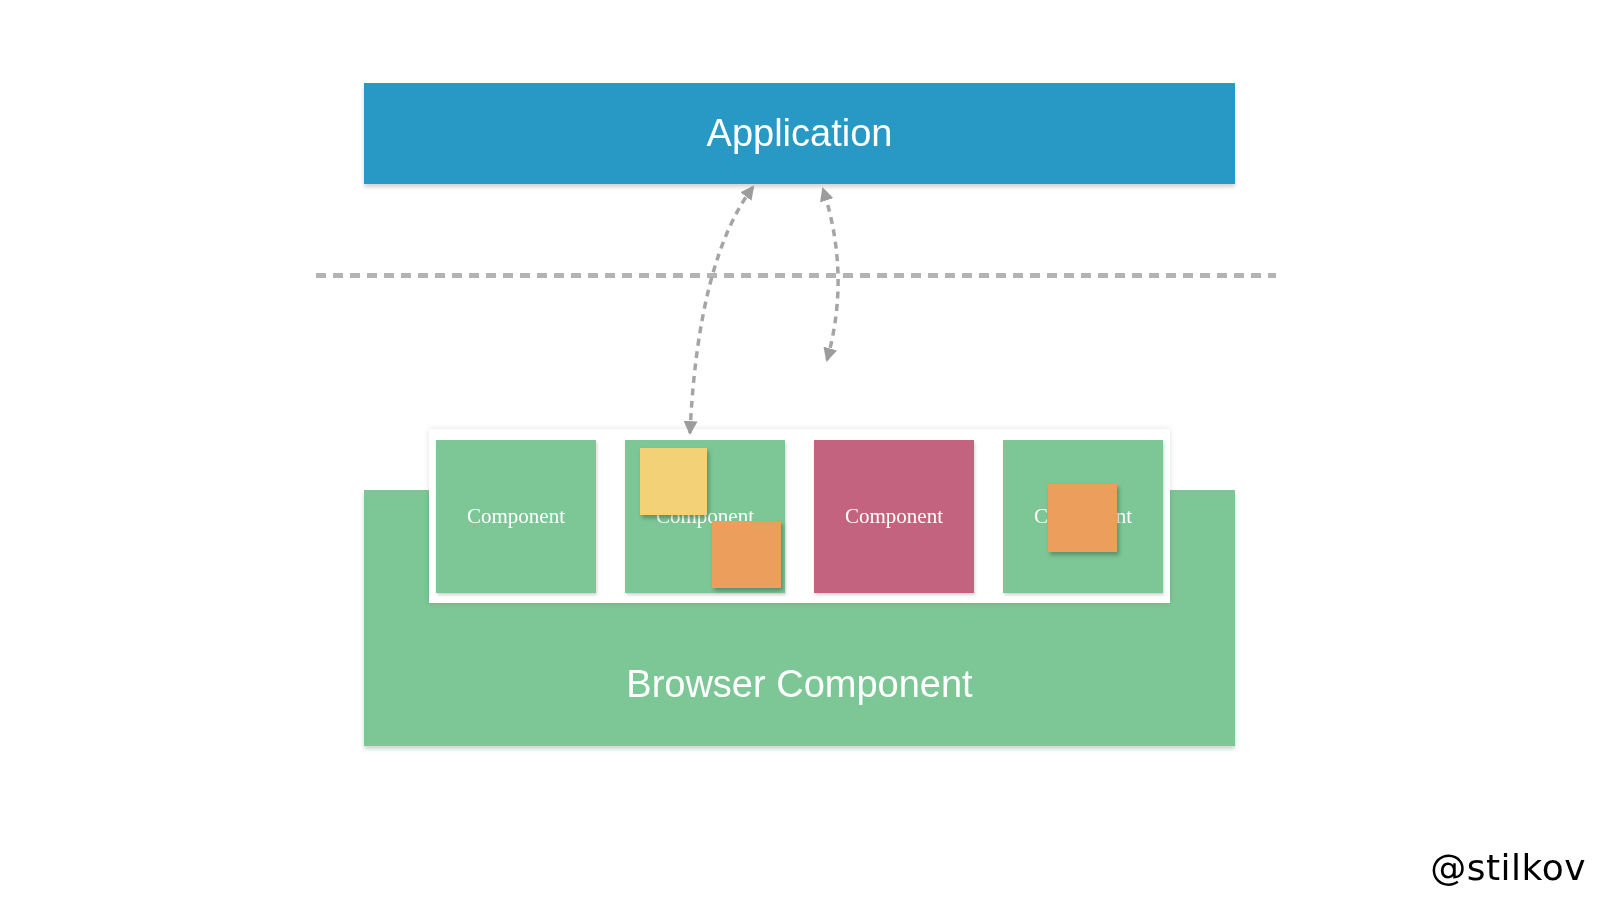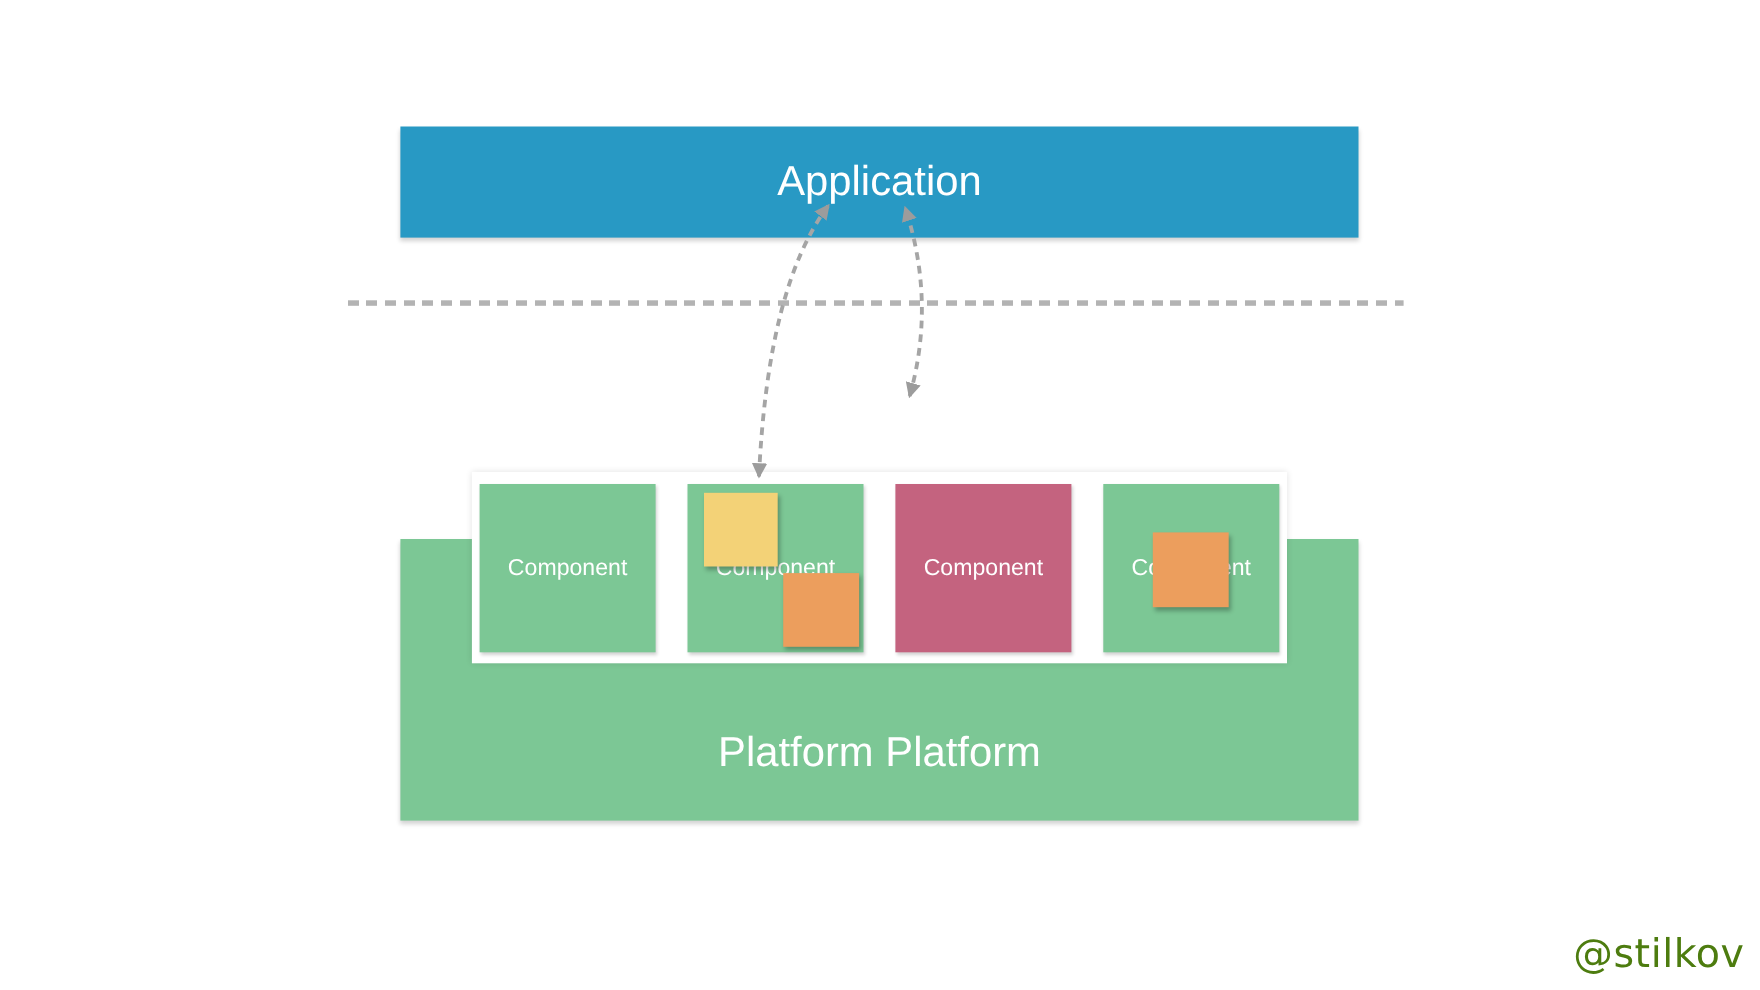--- a/index.html
+++ b/index.html
@@ -12,21 +12,21 @@
   *{box-sizing:border-box;}
 
   
   .layer-bar{
     position:absolute;left:364px;width:871px;
     display:flex;justify-content:center;
     color:#ffffff;z-index:1;
     box-shadow:0 3px 4px rgba(0,0,0,0.18);
   }
   .layer-bar .layer-label{white-space:nowrap;}
-  #application-bar{top:83px;height:101px;align-items:center;font-size:38px;margin-top:32px;}
+  #application-bar{top:83px;height:101px;align-items:center;font-size:38px;}
   #glue-bar{top:362px;height:115px;align-items:flex-start;padding-top:18px;font-size:40px;}
   #platform-bar{top:490px;height:256px;align-items:flex-end;padding-bottom:40px;font-size:38px;}
 
   
   #separator{
     position:absolute;left:316px;top:273px;width:960px;height:5px;z-index:2;
     background:repeating-linear-gradient(90deg,#b3b3b3 0 10px,transparent 10px 17px);
   }
 
   
@@ -35,20 +35,21 @@
     background:#ffffff;z-index:10;
     box-shadow:0 0 6px rgba(0,0,0,0.12);
   }
 
   
   .component-box{
     position:absolute;top:440px;width:160px;height:153px;z-index:11;
     display:flex;align-items:center;justify-content:center;
     color:#ffffff;font-size:21px;
     box-shadow:1px 2px 3px rgba(0,0,0,0.18);
+    font-family:Liberation Serif, serif;
   }
   #component-1{left:436px;}
   #component-2{left:625px;}
   #component-3{left:814px;}
   #component-4{left:1003px;}
 
   
   .module-square{
     position:absolute;z-index:12;
     box-shadow:2px 3px 4px rgba(0,0,0,0.28);
@@ -79,21 +80,21 @@
 <div id="canvas">
 
   <div class="layer-bar" id="application-bar" style="background: rgb(40, 153, 196);">
     <span class="layer-label">Application</span>
   </div>
 
   <div id="separator"></div>
 
 
   <div class="layer-bar" id="platform-bar" style="background: rgb(124, 199, 149);">
-    <span class="layer-label">Platform Platform</span>
+    <span class="layer-label">Browser Component</span>
   </div>
 
   <div id="components-panel"></div>
 
   <div class="component-box" id="component-1" style="background: rgb(124, 199, 149);">
     <span>Component</span>
   </div>
   <div class="component-box" id="component-2" style="background: rgb(124, 199, 149);">
     <span>Component</span>
   </div>
@@ -111,15 +112,15 @@
   <svg id="arrows-overlay" viewBox="0 0 1600 900" xmlns="http://www.w3.org/2000/svg">
     <defs>
       <marker id="ah" viewBox="0 0 10 10" refX="8.5" refY="5" markerWidth="4" markerHeight="4" orient="auto-start-reverse">
         <path d="M0,0 L10,5 L0,10 z" fill="#9c9c9c"></path>
       </marker>
     </defs>
     <path class="arrow" d="M 690,433 Q 698,260 753,187" marker-start="url(#ah)" marker-end="url(#ah)" stroke="#a5a5a5"></path>
     <path class="arrow" d="M 827,360 Q 851,275 823,189" marker-start="url(#ah)" marker-end="url(#ah)" stroke="#a5a5a5"></path>
   </svg>
 
-  <div id="credit" style="color: #4d7c0f;">@stilkov</div>
+  <div id="credit" style="color: #000000;">@stilkov</div>
 
 </div>
 
 </body></html>

